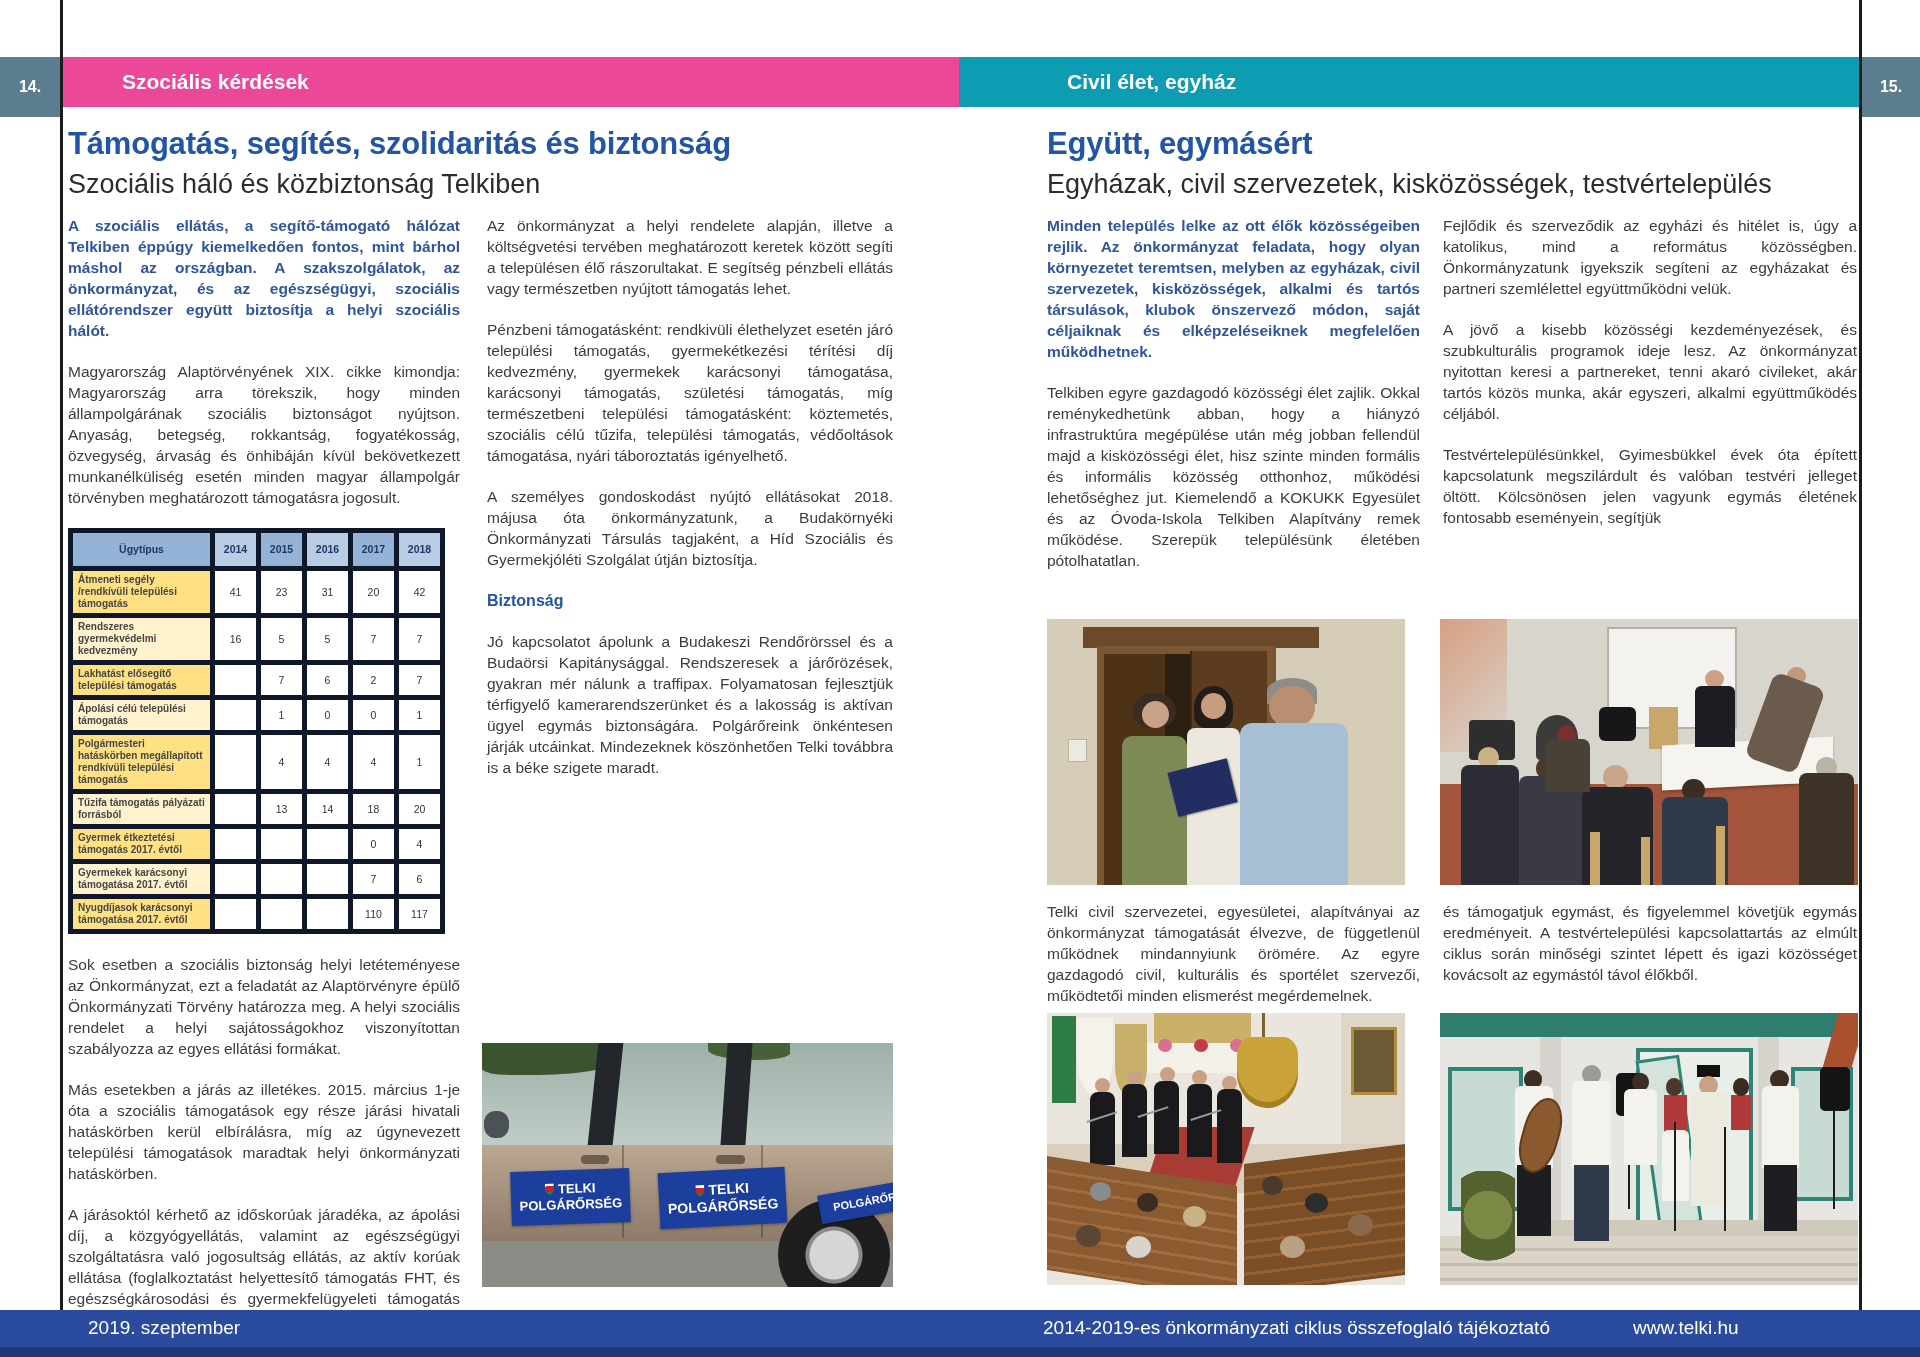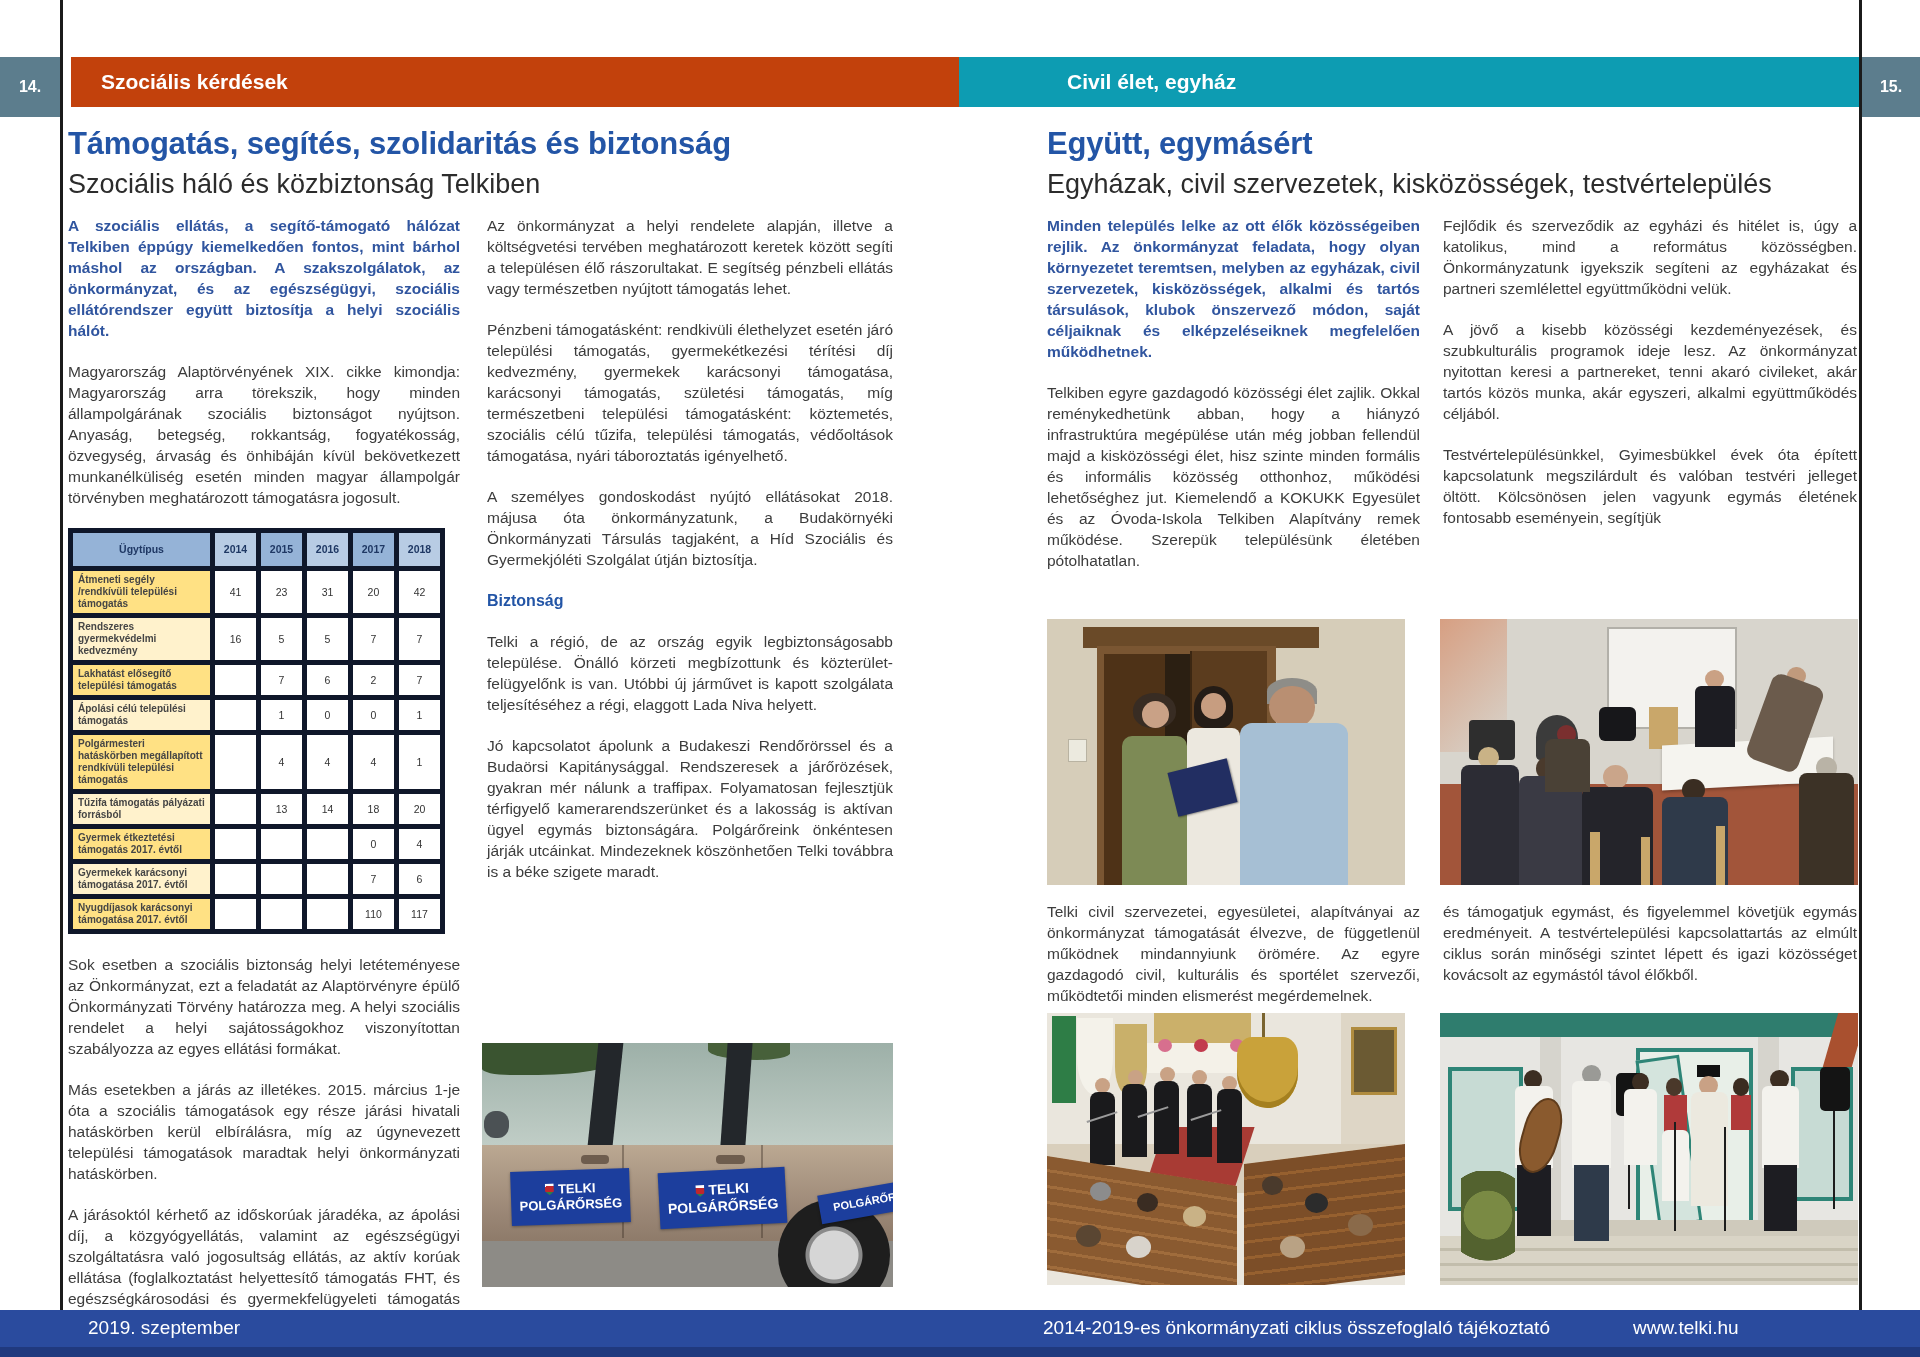--- a/index.html
+++ b/index.html
@@ -7,21 +7,21 @@
           font-family:"Liberation Sans","DejaVu Sans",sans-serif;}
   
   .vline{position:absolute;top:0;width:3px;height:1310px;background:#1b1b1b;z-index:40;}
   .vline.left{left:60px;} .vline.right{left:1859px;}
   
   .tab{position:absolute;top:57px;height:60px;background:#5c7d8d;color:#fff;font-weight:bold;
        font-size:16px;display:flex;align-items:center;justify-content:center;z-index:30;}
   .tab.left{left:0;width:60px;} .tab.right{left:1862px;width:58px;}
   .bar{position:absolute;top:57px;height:50px;color:#fff;font-weight:bold;font-size:21px;
        display:flex;align-items:center;box-sizing:border-box;z-index:20;}
-  .bar-orange{left:71px;width:896px;background:#c2410c;padding-left:30px;}
+  .bar-orange{left:63px;width:896px;background:#ec4899;padding-left:59px;}
   .bar-teal{left:959px;width:900px;background:#0d9cb2;padding-left:108px;}
   
   .page-title{position:absolute;top:126px;font-size:31px;font-weight:bold;color:#2355a6;letter-spacing:-0.2px;}
   .page-subtitle{position:absolute;top:169px;font-size:27px;font-weight:400;color:#2c2c2c;}
   
   .col{position:absolute;font-size:15.5px;line-height:21px;color:#3c3c3c;text-align:justify;}
   .col p{margin:0 0 20px 0;}
   .lead{color:#30559f;font-weight:bold;}
   .subhead{color:#2355a6;font-weight:bold;font-size:16px;margin:0 0 20px 0;}
   
@@ -260,21 +260,20 @@
     <p>Sok esetben a szociális biztonság helyi letéteményese az Önkormányzat, ezt a feladatát az Alaptörvényre épülő Önkormányzati Törvény határozza meg. A helyi szociális rendelet a helyi sajátosságokhoz viszonyítottan szabályozza az egyes ellátási formákat.</p>
     <p>Más esetekben a járás az illetékes. 2015. március 1-je óta a szociális támogatások egy része járási hivatali hatáskörben kerül elbírálásra, míg az úgynevezett települési támogatások maradtak helyi önkormányzati hatáskörben.</p>
     <p>A járásoktól kérhető az időskorúak járadéka, az ápolási díj, a közgyógyellátás, valamint az egészségügyi szolgáltatásra való jogosultság ellátás, az aktív korúak ellátása (foglalkoztatást helyettesítő támogatás FHT, és egészségkárosodási és gyermekfelügyeleti támogatás EGYT).</p>
   </div>
 
   <div class="col" style="left:487px;top:215px;width:406px;">
     <p>Az önkormányzat a helyi rendelete alapján, illetve a költségvetési tervében meghatározott keretek között segíti a településen élő rászorultakat. E segítség pénzbeli ellátás vagy természetben nyújtott támogatás lehet.</p>
     <p>Pénzbeni támogatásként: rendkivüli élethelyzet esetén járó települési támogatás, gyermekétkezési térítési díj kedvezmény, gyermekek karácsonyi támogatása, karácsonyi támogatás, születési támogatás, míg természetbeni települési támogatásként: köztemetés, szociális célú tűzifa, települési támogatás, védőoltások támogatása, nyári táboroztatás igényelhető.</p>
     <p>A személyes gondoskodást nyújtó ellátásokat 2018. májusa óta önkormányzatunk, a Budakörnyéki Önkormányzati Társulás tagjaként, a Híd Szociális és Gyermekjóléti Szolgálat útján biztosítja.</p>
     <p class="subhead">Biztonság</p>
-    <p>Telki a régió, de az ország egyik legbiztonságosabb települése. Önálló körzeti megbízottunk és közterület-felügyelőnk is van. Utóbbi új járművet is kapott szolgálata teljesítéséhez a régi, elaggott Lada Niva helyett.</p>
     <p>Jó kapcsolatot ápolunk a Budakeszi Rendőrörssel és a Budaörsi Kapitánysággal. Rendszeresek a járőrözések, gyakran mér nálunk a traffipax. Folyamatosan fejlesztjük térfigyelő kamerarendszerünket és a lakosság is aktívan ügyel egymás biztonságára. Polgárőreink önkéntesen járják utcáinkat. Mindezeknek köszönhetően Telki továbbra is a béke szigete maradt.</p>
   </div>
 
   <div class="photo photo-car">
     <div class="car-glass"></div>
     <div class="car-foliage1"></div>
     <div class="car-foliage2"></div>
     <div class="car-pillar1"></div>
     <div class="car-pillar2"></div>
     <div class="car-mirror"></div>

